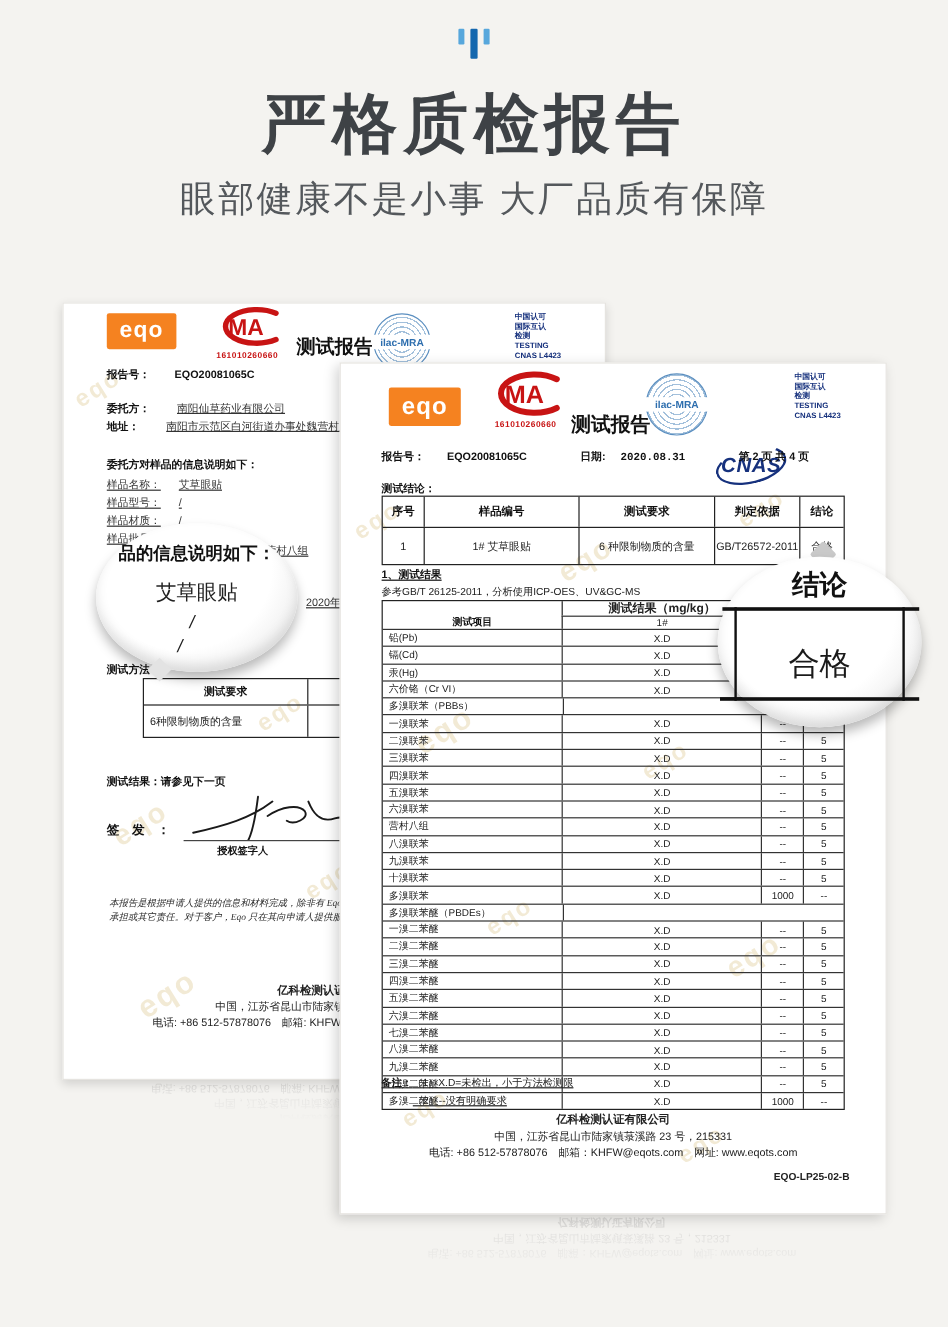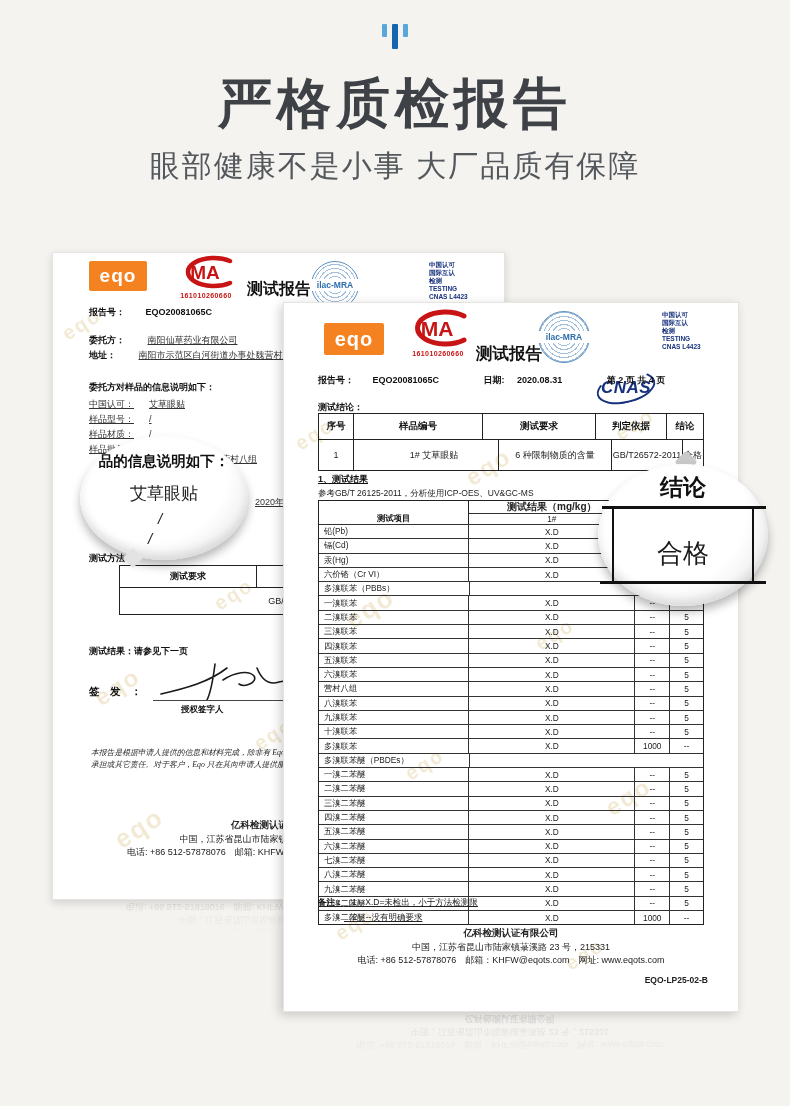--- a/index.html
+++ b/index.html
@@ -150,39 +150,40 @@
   </div>
   <div class="abs small" style="left:36px;top:96px;">
     <span class="lbl">地址：</span>
     <span class="val" style="margin-left:20px;">南阳市示范区白河街道办事处魏营村八组</span>
   </div>
 
   <div class="abs small lbl" style="left:36px;top:128px;">委托方对样品的信息说明如下：</div>
 
   <div class="abs small" style="left:36px;top:144px;line-height:15px;">
 
-      <div><span class="val" style="display:inline-block;width:60px;">中国认可：</span><span class="val">艾草眼贴</span></div>
+      <div><span class="val" style="display:inline-block;width:60px;">样品名称：</span><span class="val">艾草眼贴</span></div>
 
       <div><span class="val" style="display:inline-block;width:60px;">样品型号：</span><span class="val">/</span></div>
 
       <div><span class="val" style="display:inline-block;width:60px;">样品材质：</span><span class="val">/</span></div>
 
       <div><span class="val" style="display:inline-block;width:60px;">样品批号：</span><span class="val"></span></div>
     </div>
 
   <div class="abs small val" style="left:168px;top:200px;">营村八组</div>
   <div class="abs small val" style="left:202px;top:243px;">2020年0</div>
 
   <div class="abs small lbl" style="left:36px;top:299px;">测试方法：</div>
   <div class="abs tbl" style="left:66px;top:312px;width:330px;font-size:9px;">
     <div class="trow" style="height:21px;">
       <div class="tc lbl" style="width:136px;">测试要求</div>
       <div class="tc" style="flex:1;"></div>
     </div>
     <div class="trow tb-top" style="height:26px;">
+      <div class="tc" style="width:136px;justify-content:flex-start;padding-left:5px;box-sizing:border-box;">6种限制物质的含量</div>
       <div class="tc" style="flex:1;">GB/T 26</div>
     </div>
   </div>
 
   <div class="abs small lbl" style="left:36px;top:392px;">测试结果：请参见下一页</div>
 
   <div class="abs lbl" style="left:36px;top:432px;font-size:10.5px;">签　发　：</div>
   <svg class="abs" style="left:104px;top:405px;" width="150" height="45" viewBox="0 0 150 45">
     <path d="M4,36 C30,30 52,24 70,10 M58,6 C56,22 54,34 50,42 M66,22 C78,14 92,12 97,18 C101,24 88,30 82,26 M100,10 C104,20 110,28 122,24 C132,21 134,28 128,33" fill="none" stroke="#1a1a1a" stroke-width="1.6" stroke-linecap="round"></path>
   </svg>
@@ -237,37 +238,37 @@
   <div class="abs accr" style="left:378px;top:8px;">中国认可
 国际互认
 检测
 TESTING
 CNAS L4423</div>
 
   <div class="abs small" style="left:34px;top:71px;width:400px;">
     <span class="lbl">报告号：</span>
     <span class="lbl" style="margin-left:16px;">EQO20081065C</span>
     <span class="lbl" style="margin-left:42px;">日期:</span>
-    <span class="lbl" style="margin-left:10px;">2020.08.31</span>
+    <span class="lbl" style="margin-left:10px;font-family:Liberation Mono, monospace;">2020.08.31</span>
     <span class="lbl" style="margin-left:42px;">第 2 页 共 4 页</span>
   </div>
 
   <div class="abs small lbl" style="left:34px;top:98px;">测试结论：</div>
 
   <div class="abs tbl" style="left:34px;top:110px;width:384px;">
     <div class="trow lbl" style="height:25px;font-size:9.5px;">
       <div class="tc" style="width:34px;">序号</div>
       <div class="tc" style="width:128px;">样品编号</div>
       <div class="tc" style="width:112px;">测试要求</div>
       <div class="tc" style="width:70px;">判定依据</div>
       <div class="tc" style="flex:1;">结论</div>
     </div>
     <div class="trow tb-top" style="height:30px;font-size:9px;">
       <div class="tc" style="width:34px;">1</div>
-      <div class="tc" style="width:128px;padding-left:16px;">1# 艾草眼贴</div>
+      <div class="tc" style="width:128px;">1# 艾草眼贴</div>
       <div class="tc" style="width:112px;">6 种限制物质的含量</div>
       <div class="tc" style="width:70px;">GB/T26572-2011</div>
       <div class="tc" style="flex:1;">合格</div>
     </div>
   </div>
 
   <div class="abs small lbl" style="left:34px;top:170px;text-decoration:underline;">1、测试结果</div>
   <div class="abs" style="left:34px;top:185px;font-size:8.5px;color:#222;">参考GB/T 26125-2011，分析使用ICP-OES、UV&amp;GC-MS</div>
 
   <div class="abs tbl" style="left:34px;top:197px;width:384px;">

